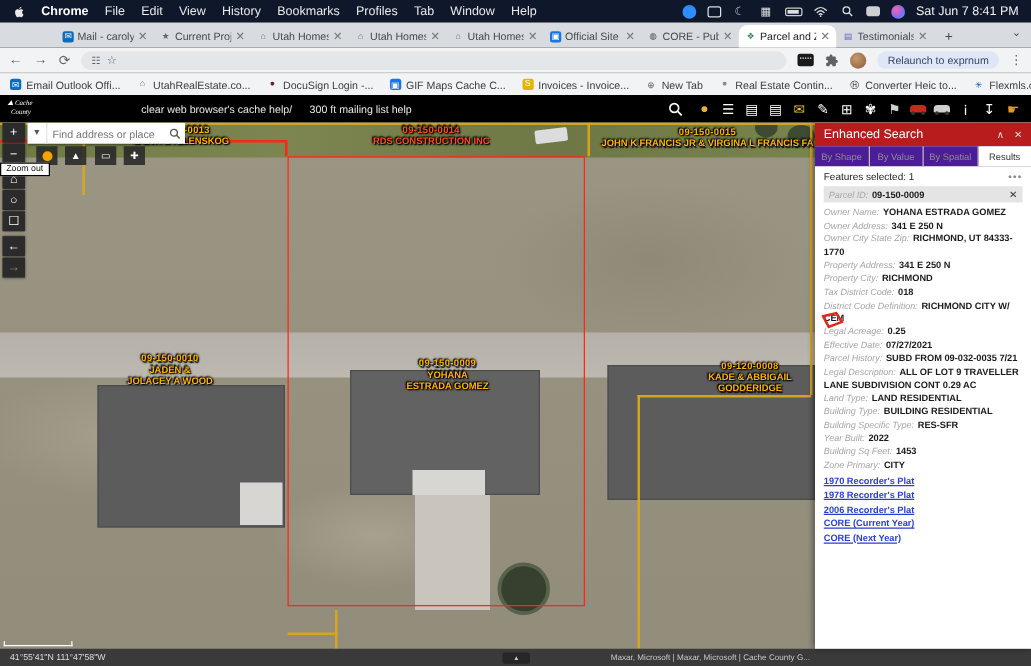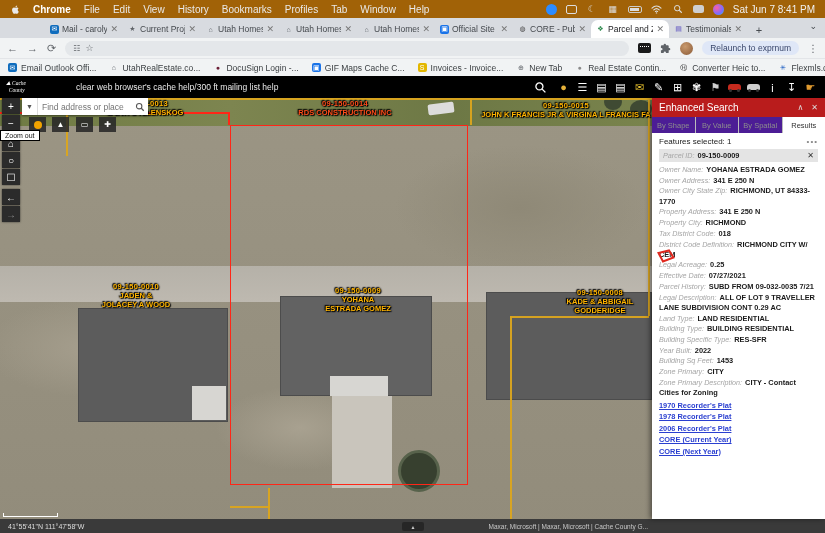--- a/index.html
+++ b/index.html
@@ -1,19 +1,19 @@
 <!DOCTYPE html>
 <html><head>
 <meta charset="utf-8">
 <style>
   * { box-sizing: border-box; margin: 0; padding: 0; }
   html,body { width:825px; height:533px; overflow:hidden; font-family:"Liberation Sans",sans-serif; background:#000; }
 
   
-  .menubar { height:18px; background:#a16207; color:#e9e9e9; display:flex; align-items:center; padding:0 10px; font-size:10px; }
+  .menubar { height:18px; background:#0f172a; color:#e9e9e9; display:flex; align-items:center; padding:0 10px; font-size:10px; }
   .menubar .apple { width:11px; height:11px; margin-right:12px; }
   .menubar .mitem { margin-right:13px; white-space:nowrap; }
   .menubar .mitem.first { font-weight:bold; color:#fff; }
   .menubar .mright { margin-left:auto; display:flex; align-items:center; gap:9px; }
   .menubar .mtime { font-size:10px; color:#f0f0f0; white-space:nowrap; }
   .sic { display:inline-flex; align-items:center; justify-content:center; width:12px; height:12px; font-size:9px; color:#ddd; }
   .sic.zoomapp { width:11px; height:11px; border-radius:50%; background:#2d8cff; }
   .sic.screen { width:11px; height:9px; border:1.3px solid #ddd; border-radius:2px; }
   .sic.battery { width:14px; height:7px; border:1px solid #ccc; border-radius:2px; position:relative; }
   .sic.battery::after { content:""; position:absolute; left:1px; top:1px; bottom:1px; width:9px; background:#ddd; }
@@ -44,21 +44,21 @@
   .dots3 { font-size:10px; color:#5f6368; }
 
   
   .bookmarksbar { height:18px; background:#f1f3f4; border-top:1px solid #e3e5e8; display:flex; align-items:center; padding:0 8px; font-size:8.5px; color:#3c4043; }
   .bm { display:flex; align-items:center; gap:4px; margin-right:13px; white-space:nowrap; }
 
   
   .appheader { height:22px; background:#000; color:#fff; display:flex; align-items:center; padding:0 6px; }
   .logo { width:30px; height:19px; color:#fff; font-family:"Liberation Serif",serif; font-style:italic; font-size:5.5px; line-height:1.2; display:flex; flex-direction:column; justify-content:center; }
   .apptitle { font-size:13.5px; font-weight:400; margin-left:6px; white-space:nowrap; letter-spacing:.2px; }
-  .applinks { display:flex; margin-left:40px; font-size:8.5px; color:#e8e8e8; white-space:nowrap; }
+  .applinks { display:flex; gap:14px; margin-left:77px; font-size:8.5px; color:#e8e8e8; white-space:nowrap; }
   .hdr-right { margin-left:auto; display:flex; align-items:center; gap:2px; }
   .hic { width:17px; height:17px; display:flex; align-items:center; justify-content:center; font-size:11px; color:#fff; }
   .hic .carshape { width:13px; height:6px; background:#c62b1e; border-radius:3px 3px 1px 1px; position:relative; }
   .hic .carshape.gray { background:#cfcfcf; }
   .hic .carshape::after { content:""; position:absolute; bottom:-2px; left:1px; width:3px; height:3px; border-radius:50%; background:#333; box-shadow:8px 0 0 #333; }
 
   
   .main { position:relative; height:435px; overflow:hidden; background:#9a9483; }
   .map { position:absolute; inset:0; overflow:hidden;
          background: radial-gradient(150px 70px at 90px 250px, #a59e8d 0%, transparent 70%),
@@ -364,21 +364,21 @@
       <div class="pid">09-150-0010</div>
         <div>JADEN &amp;</div>
         <div>JOLACEY A WOOD</div>
     </div>
     <div class="maplabel" style="left:358px;top:188px;">
       <div class="pid">09-150-0009</div>
         <div>YOHANA</div>
         <div>ESTRADA GOMEZ</div>
     </div>
     <div class="maplabel" style="left:600px;top:190px;">
-      <div class="pid">09-150-0008</div>
+      <div class="pid">09-120-0008</div>
         <div>KADE &amp; ABBIGAIL</div>
         <div>GODDERIDGE</div>
     </div>
 
     
     <div class="searchbox">
       <span class="dd">▼</span>
       <input placeholder="Find address or place" style="">
       <span class="mag">
         <svg width="10" height="10" viewBox="0 0 24 24">
@@ -437,21 +437,20 @@
           <div class="frow"><span class="flabel">Legal Acreage:</span><span class="fval">0.25</span></div>
           <div class="frow"><span class="flabel">Effective Date:</span><span class="fval">07/27/2021</span></div>
           <div class="frow"><span class="flabel">Parcel History:</span><span class="fval">SUBD FROM 09-032-0035 7/21</span></div>
           <div class="frow"><span class="flabel">Legal Description:</span><span class="fval">ALL OF LOT 9 TRAVELLER LANE SUBDIVISION CONT 0.29 AC</span></div>
           <div class="frow"><span class="flabel">Land Type:</span><span class="fval">LAND RESIDENTIAL</span></div>
           <div class="frow"><span class="flabel">Building Type:</span><span class="fval">BUILDING RESIDENTIAL</span></div>
           <div class="frow"><span class="flabel">Building Specific Type:</span><span class="fval">RES-SFR</span></div>
           <div class="frow"><span class="flabel">Year Built:</span><span class="fval">2022</span></div>
           <div class="frow"><span class="flabel">Building Sq Feet:</span><span class="fval">1453</span></div>
           <div class="frow"><span class="flabel">Zone Primary:</span><span class="fval">CITY</span></div>
-          <div class="frow"><span class="flabel">Zone Primary Description:</span><span class="fval">CITY - Contact Cities for Zoning</span></div>
         </div>
       <div class="links-holder">
           <a class="plink" href="#">1970 Recorder's Plat</a>
           <a class="plink" href="#">1978 Recorder's Plat</a>
           <a class="plink" href="#">2006 Recorder's Plat</a>
           <a class="plink" href="#">CORE (Current Year)</a>
           <a class="plink" href="#">CORE (Next Year)</a>
         </div>
       <svg class="redpoly" width="18" height="14" viewBox="0 0 18 14">
           <path d="M1.5 4 L12 1.5 L16.5 8.5 L6 12.5 Z" fill="none" stroke="#e0281e" stroke-width="2"></path>

